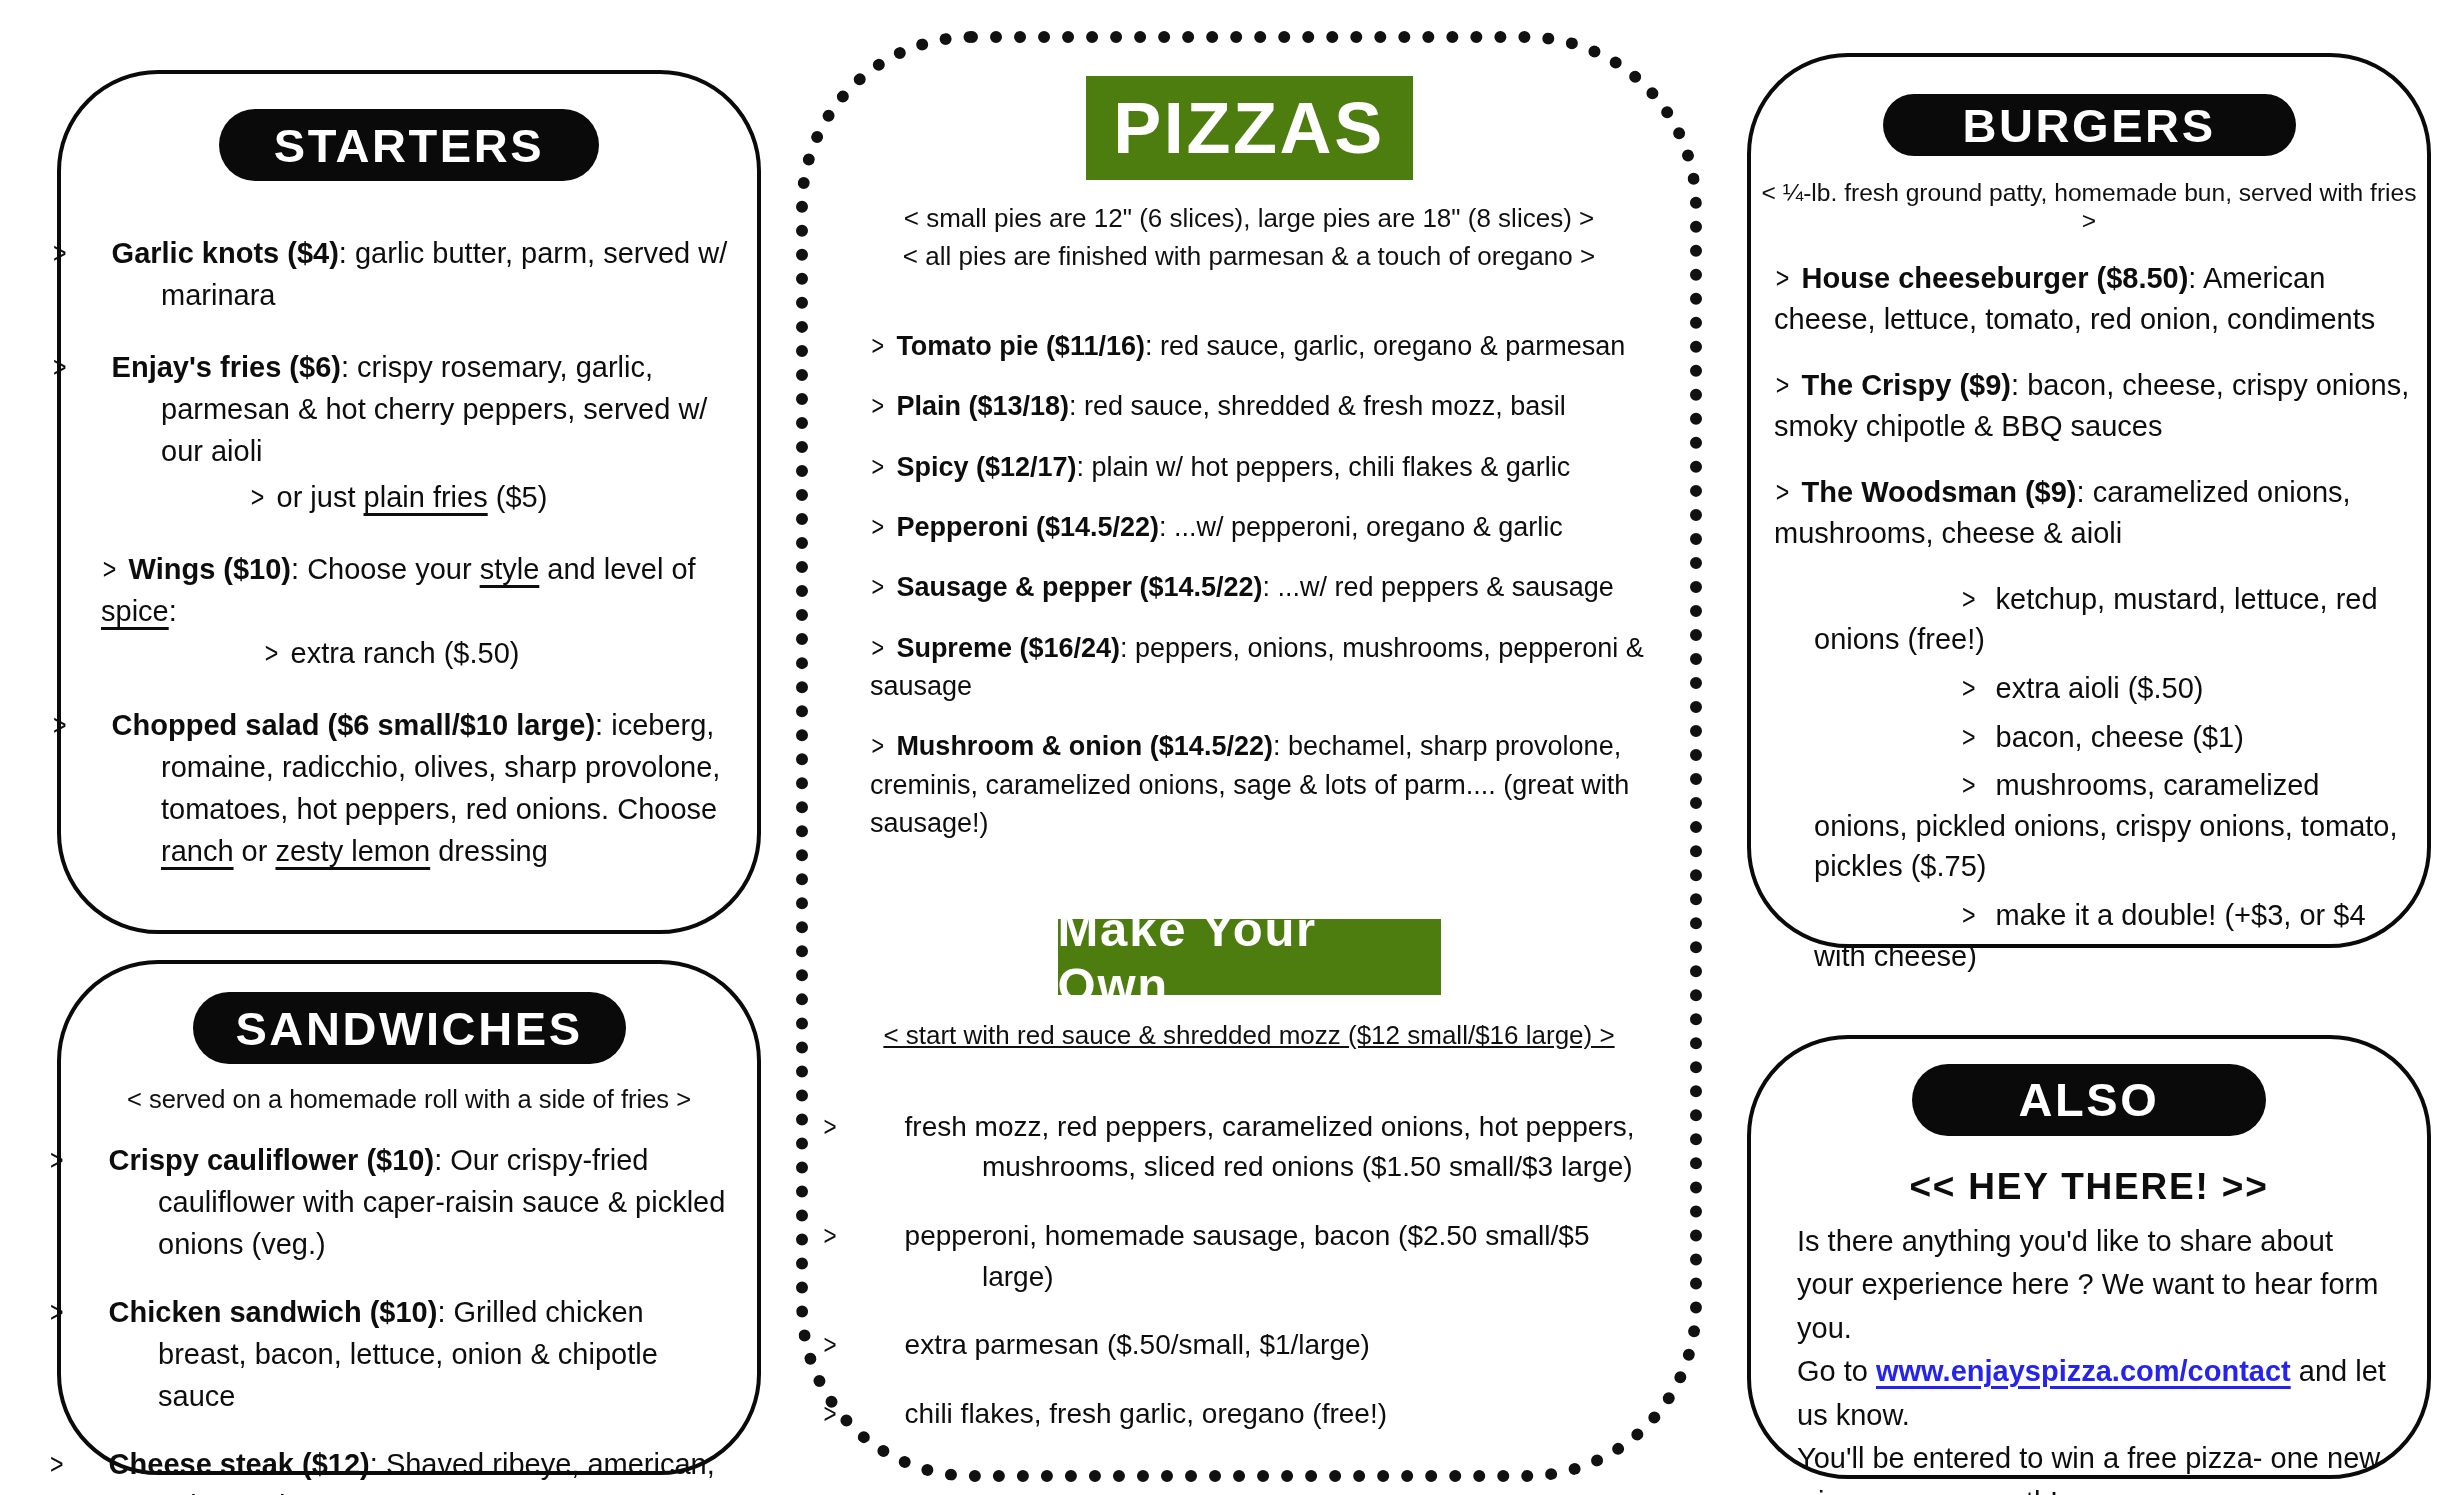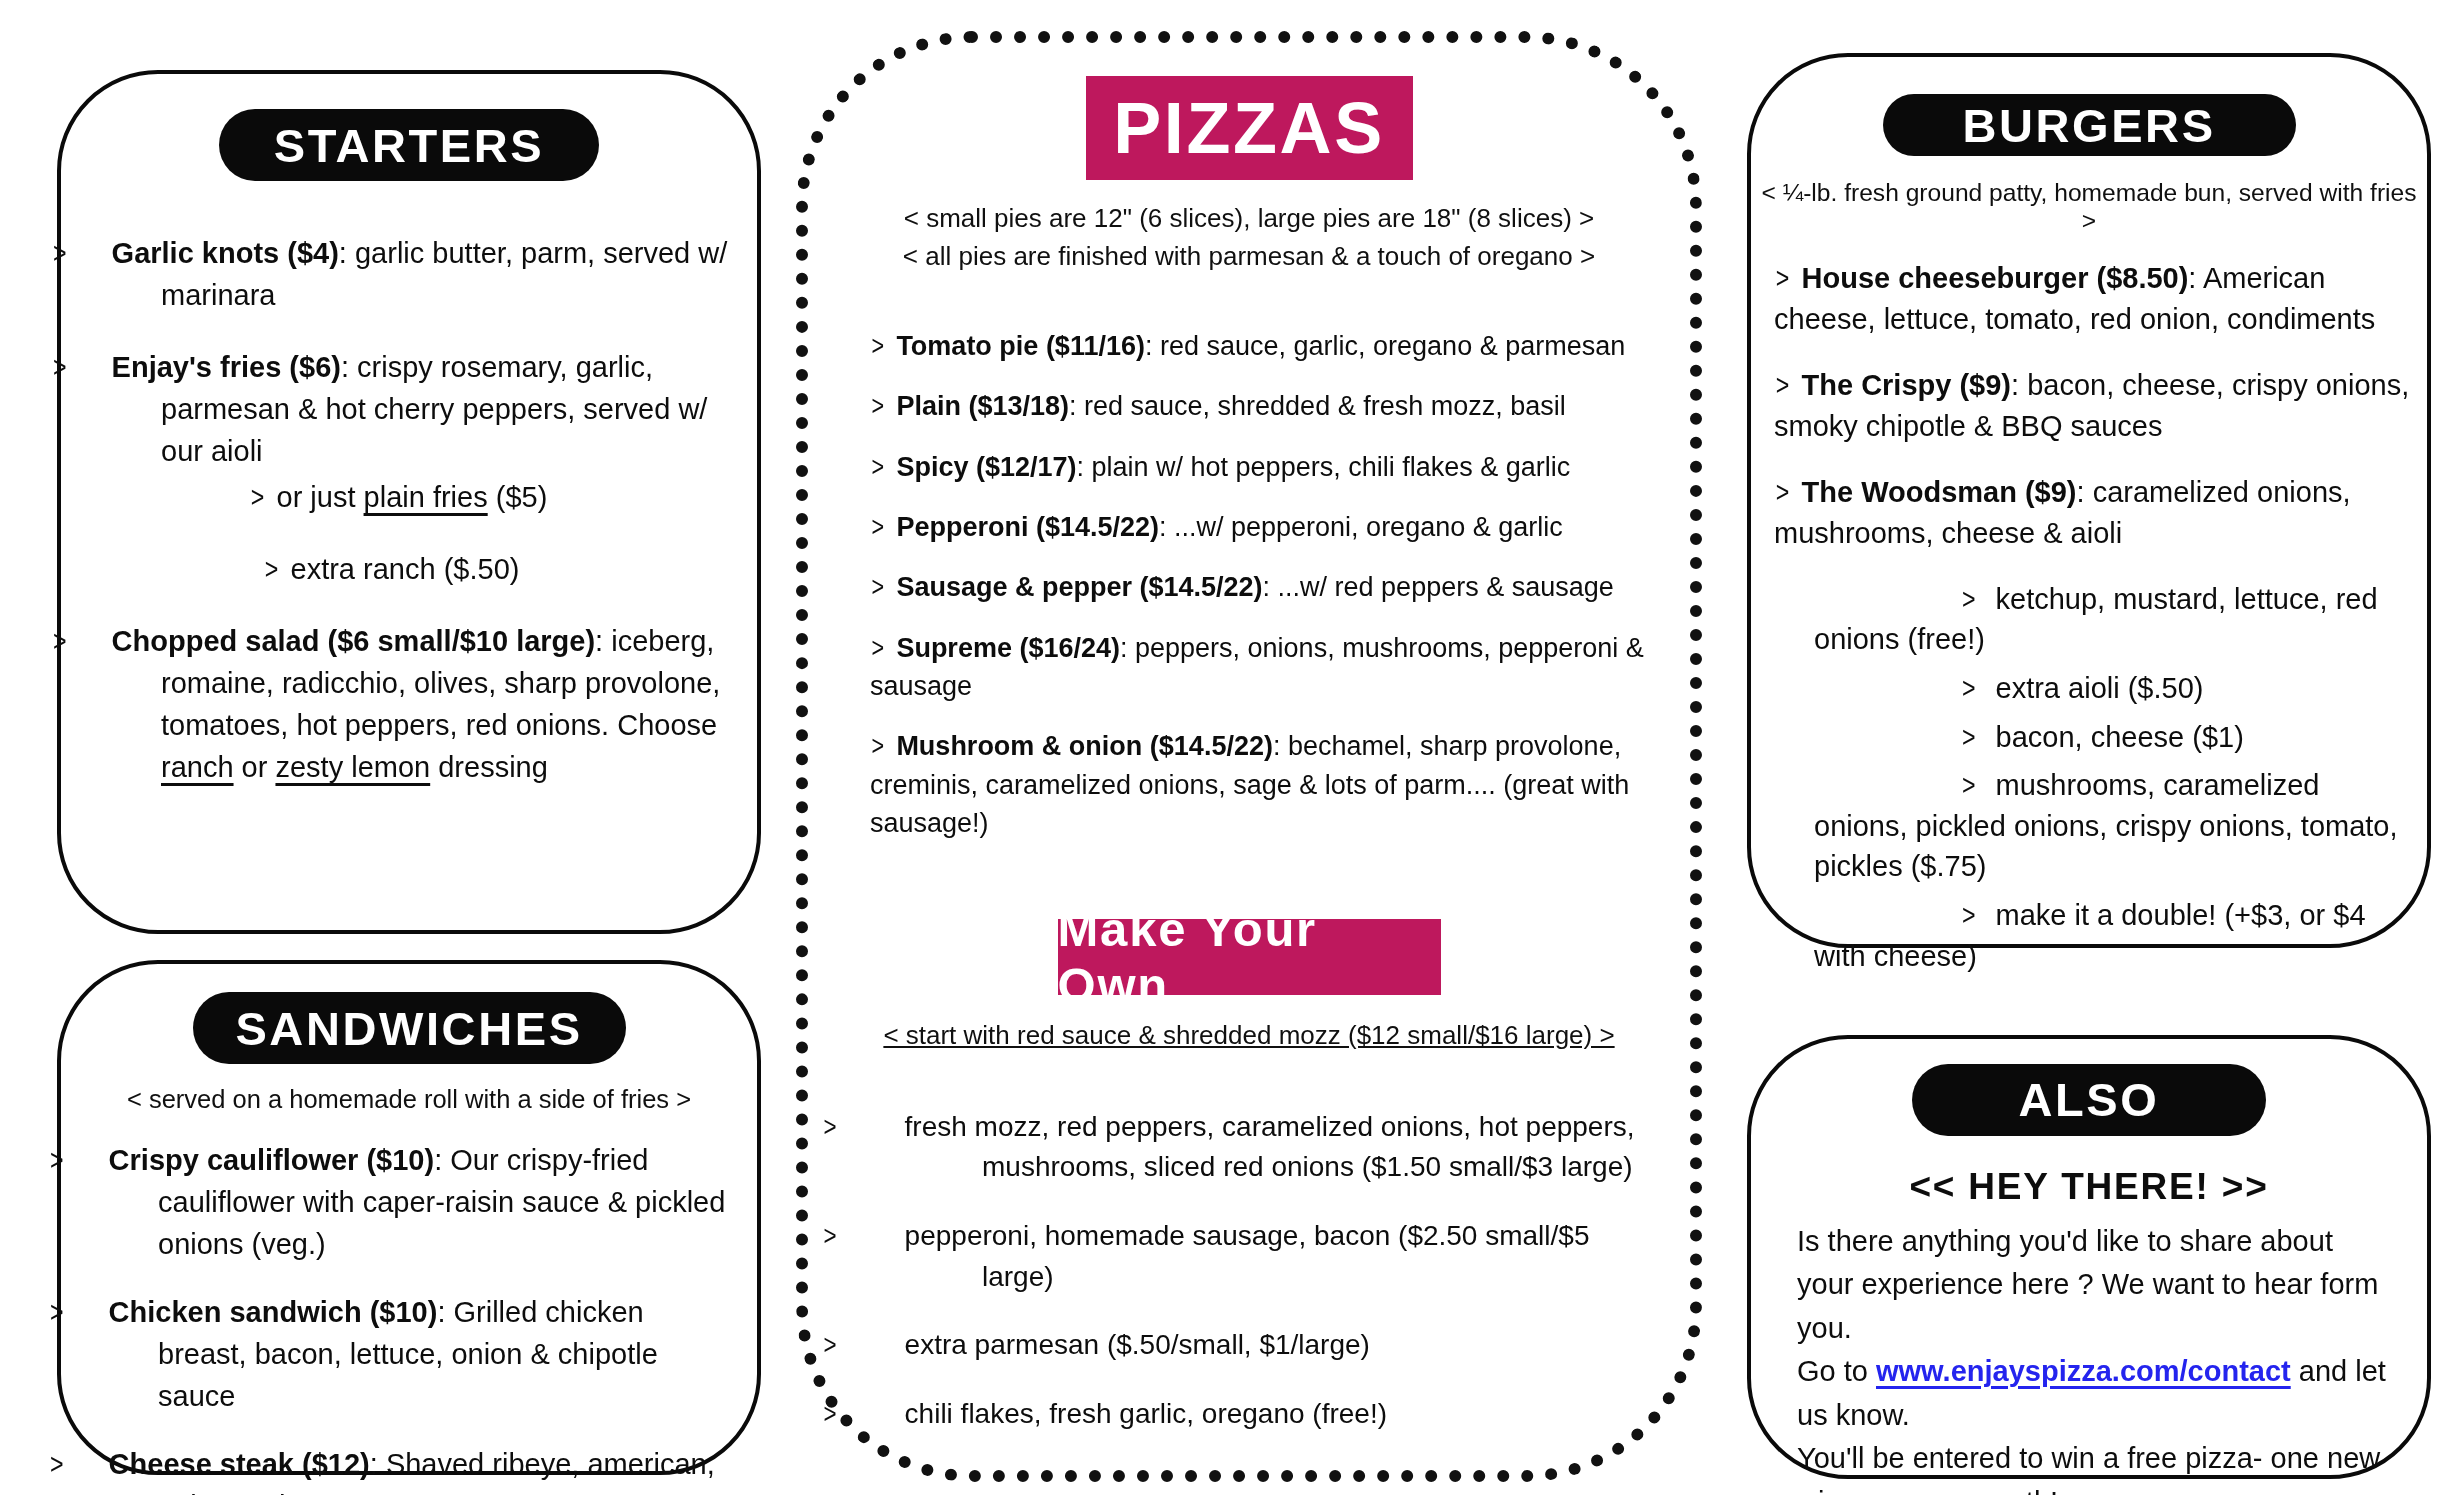--- a/index.html
+++ b/index.html
@@ -16,21 +16,21 @@
   .dotbox {
     position:absolute; box-sizing:border-box;
     border:12.3px dotted #111111; border-radius:176px;
   }
   .pill {
     background:#0a0a0a; color:#ffffff; border-radius:53px;
     display:flex; align-items:center; justify-content:center;
     font-weight:700; letter-spacing:2.6px;text-align:right;
   }
   .rect-header {
-    background:#be185d; color:#ffffff;
+    background:#4d7c0f; color:#ffffff;
     display:flex; align-items:center; justify-content:center;
     font-weight:700; letter-spacing:2.6px;
   }
   .note { text-align:center; font-size:25.5px; color:#101010; }
   .list { font-size:29px; line-height:1.45; }
   .nm { font-weight:700; }
   .u  { text-decoration:underline; text-underline-offset:6.2px; text-decoration-thickness:2.6px; }
   .b  { display:inline-block; margin-right:10.6px; transform:scale(.8,1); }
   .hang { padding-left:60px; text-indent:-60px; }
   .hang > div { text-indent:0; }
@@ -94,20 +94,23 @@
     </div>
 
     <div class="it hang">
       <span class="b">&gt;</span><span class="nm">Enjay's fries ($6)</span><span>: </span><span>crispy rosemary, garlic, parmesan &amp; hot cherry peppers, served w/ our aioli</span>
       <div class="fries-sub">
         <span class="b">&gt;</span><span>or just </span><span class="u">plain fries</span><span> ($5)</span>
       </div>
     </div>
 
     <div class="it">
+      <div>
+        <span class="b">&gt;</span><span class="nm">Wings ($10)</span><span>: </span><span>Choose your </span><span class="u">style</span><span> and level of </span><span class="u">spice</span><span>:</span>
+      </div>
       <div class="wings-extra">
         <span class="b">&gt;</span><span>extra ranch ($.50)</span>
       </div>
     </div>
 
     <div class="it hang">
       <span class="b">&gt;</span><span class="nm">Chopped salad ($6 small/$10 large)</span><span>: </span><span>iceberg, romaine, radicchio, olives, sharp provolone, tomatoes, hot peppers, red onions.  Choose </span><span class="u">ranch</span><span> or </span><span class="u">zesty lemon</span><span> dressing</span>
     </div>
 
   </div>

